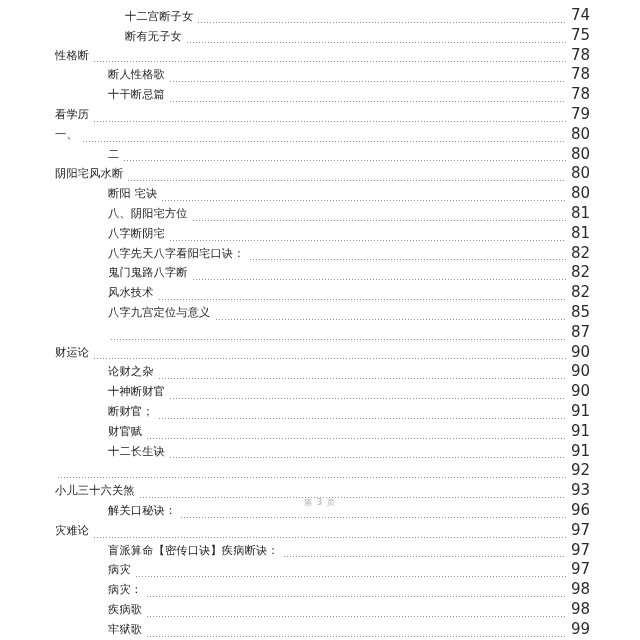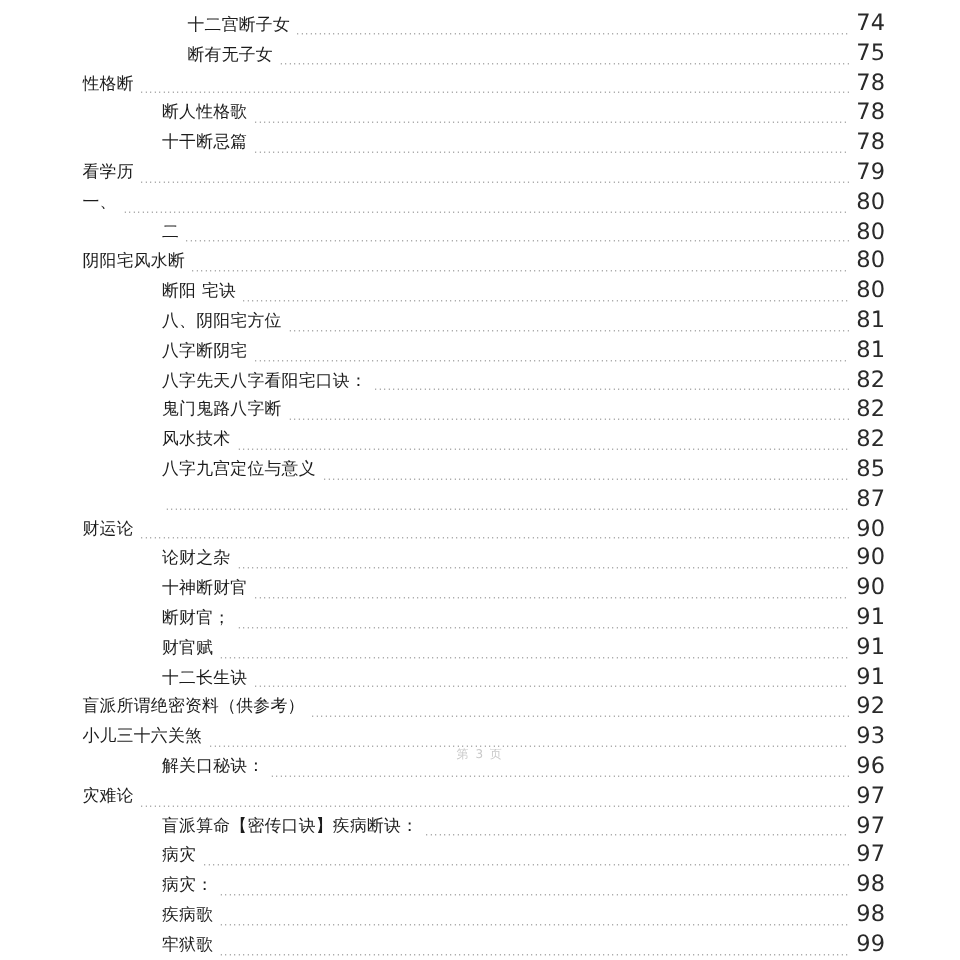--- a/index.html
+++ b/index.html
@@ -77,20 +77,21 @@
 
   .page-footer {
     position: absolute;
     left: 0;
     right: 0;
     bottom: 4px;
     text-align: center;
     font-size: 8px;
     color: #c9c9c9;
     letter-spacing: 1px;
+    font-weight: bold;
   }
 </style>
 </head>
 <body>
 
 <div id="toc-page">
   <ul class="toc-list">
       <li class="toc-entry lvl-2">
         <span class="toc-title">十二宫断子女</span>
         <span class="toc-dots"></span>
@@ -199,21 +200,20 @@
         <span class="toc-title">财官赋</span>
         <span class="toc-dots"></span>
         <span class="toc-page-num">91</span>
       </li>
       <li class="toc-entry lvl-1">
         <span class="toc-title">十二长生诀</span>
         <span class="toc-dots"></span>
         <span class="toc-page-num">91</span>
       </li>
       <li class="toc-entry lvl-0">
-        <span class="toc-title">盲派所谓绝密资料（供参考）</span>
         <span class="toc-dots"></span>
         <span class="toc-page-num">92</span>
       </li>
       <li class="toc-entry lvl-0">
         <span class="toc-title">小儿三十六关煞</span>
         <span class="toc-dots"></span>
         <span class="toc-page-num">93</span>
       </li>
       <li class="toc-entry lvl-1">
         <span class="toc-title">解关口秘诀：</span>

